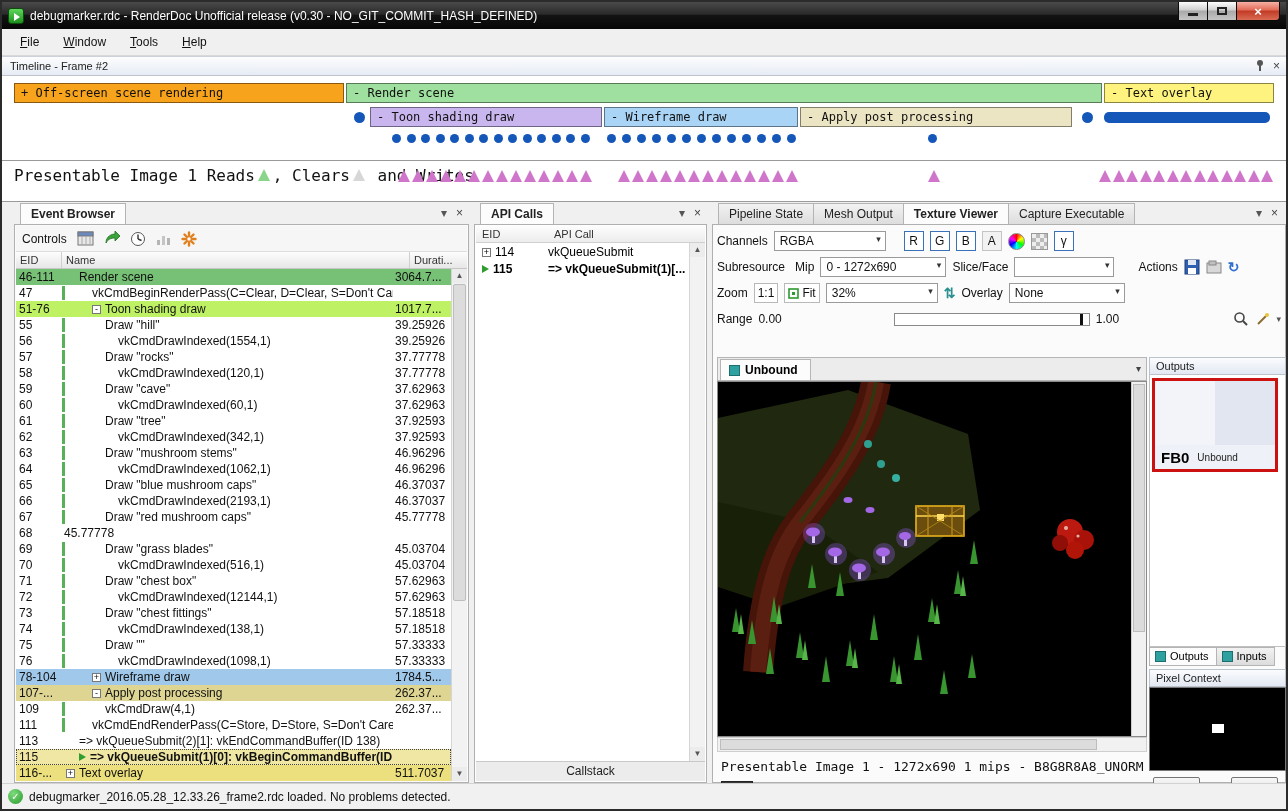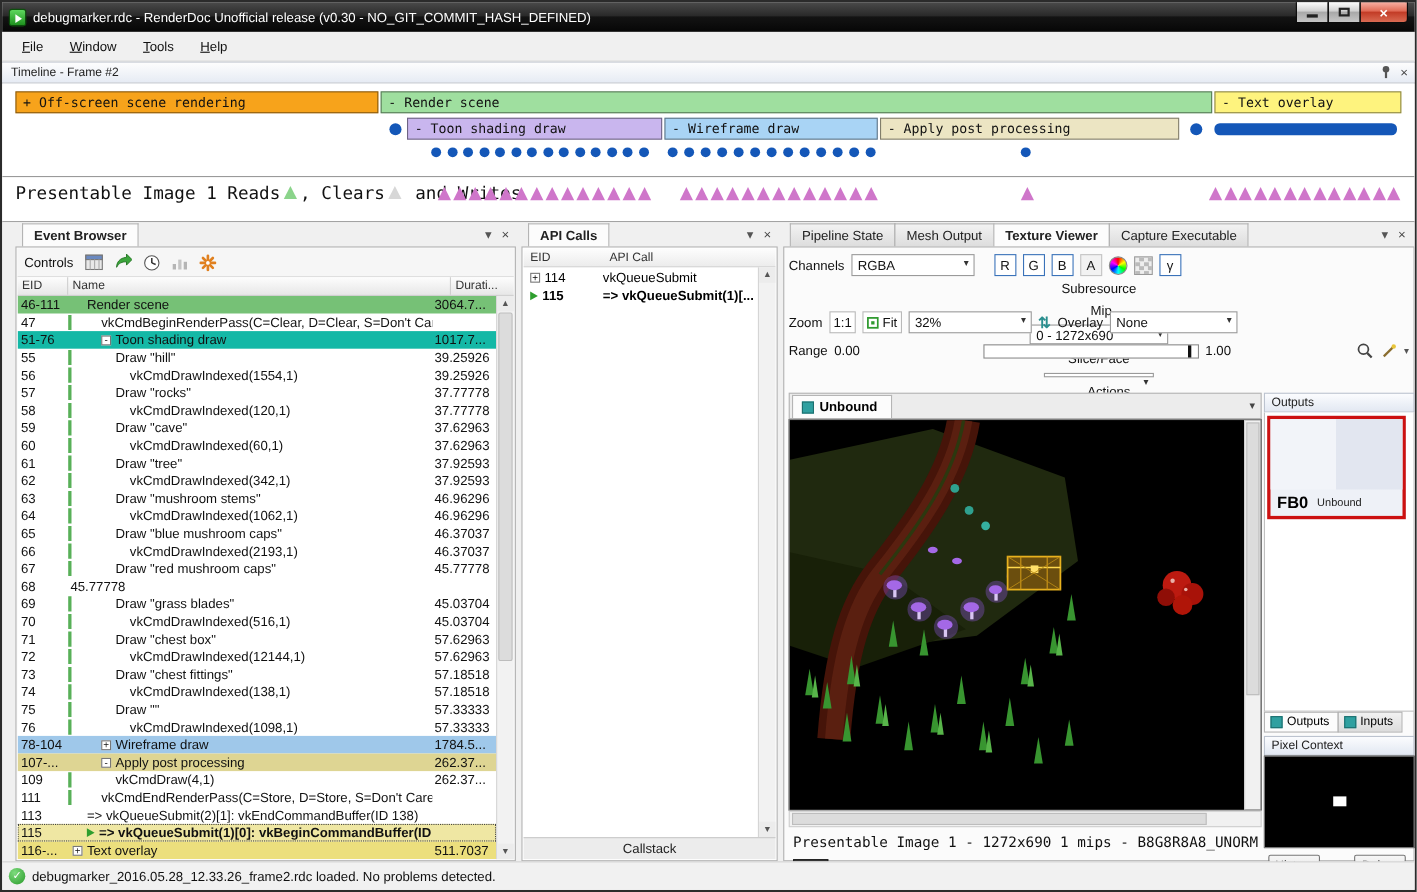--- a/index.html
+++ b/index.html
@@ -312,21 +312,21 @@
             <div class="ev-row" style="background: rgb(118, 193, 118);">
               <div class="c-eid">46-111</div>
               <div class="c-name" style="padding-left: 17px;"><span>Render scene</span></div>
               <div class="c-dur">3064.7...</div>
             </div>
             <div class="ev-row">
               <div class="c-eid">47</div>
               <div class="c-name guided" style="padding-left: 30px;"><span>vkCmdBeginRenderPass(C=Clear, D=Clear, S=Don't Care)</span></div>
               <div class="c-dur"></div>
             </div>
-            <div class="ev-row" style="background: #14b8a6;">
+            <div class="ev-row" style="background: #bef264;">
               <div class="c-eid">51-76</div>
               <div class="c-name" style="padding-left: 30px;"><span class="exp">-</span><span>Toon shading draw</span></div>
               <div class="c-dur">1017.7...</div>
             </div>
             <div class="ev-row">
               <div class="c-eid">55</div>
               <div class="c-name guided" style="padding-left: 43px;"><span>Draw "hill"</span></div>
               <div class="c-dur">39.25926</div>
             </div>
             <div class="ev-row">
@@ -527,21 +527,21 @@
           <div style="width:6px;"></div>
           <div class="sqbtn blue">R</div>
           <div class="sqbtn blue">G</div>
           <div class="sqbtn blue">B</div>
           <div class="sqbtn flat">A</div>
           <div class="colorwheel"></div>
           <div class="checker"></div>
           <div class="sqbtn blue">γ</div>
         </div>
 
-        <div class="tv-row" style="top:30px;flex-direction:column;">
+        <div class="tv-row" style="top:30px;">
           <span>Subresource</span>
           <span style="margin-left:4px;">Mip</span>
           <div class="combo" style="width:126px;">0 - 1272x690</div>
           <span>Slice/Face</span>
           <div class="combo" style="width:100px;"></div>
           <span style="margin-left:18px;">Actions</span>
           <svg class="icon-svg" width="16" height="16">
               <rect x="1" y="1" width="14" height="14" fill="#2f5fb0" stroke="#1d3f7a"></rect>
               <rect x="4" y="1" width="8" height="5" fill="#dfe7f5"></rect>
               <rect x="4" y="9" width="8" height="6" fill="#fff"></rect>

